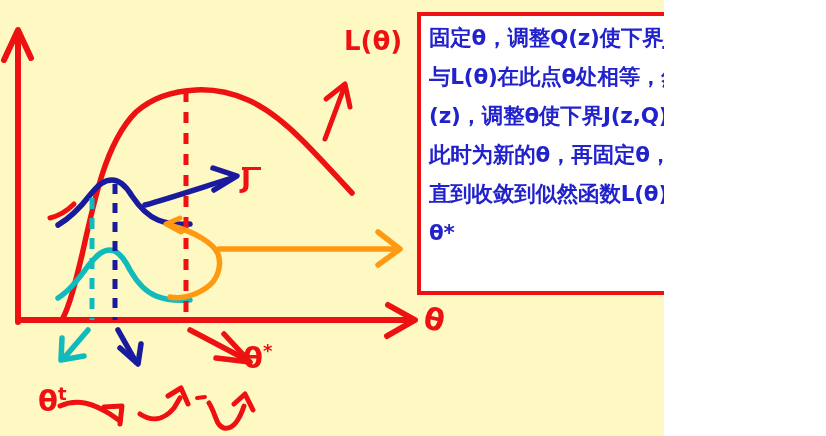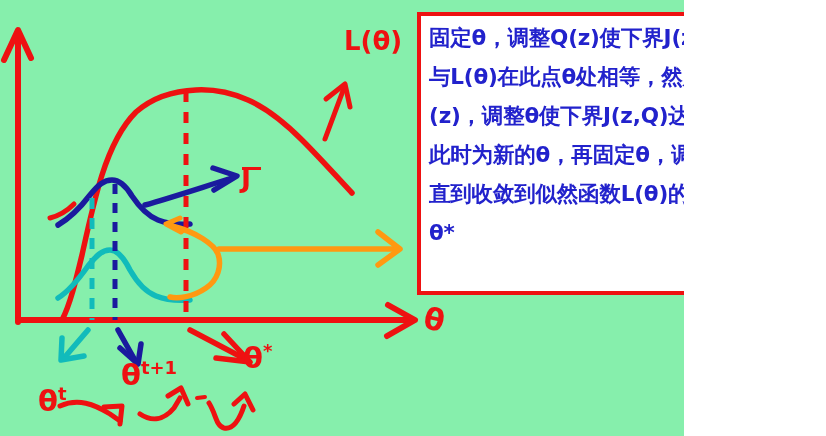--- a/index.html
+++ b/index.html
@@ -7,23 +7,22 @@
     padding: 0;
     background: #ffffff;
   }
   body {
     font-family: "Liberation Sans", sans-serif;
   }
   #canvas {
     position: relative;
     width: 664px;
     height: 436px;
-    background: #86efac;
+    background: #fef9c3;
     overflow: hidden;
-    padding-left: 20px;
   }
   #figure-svg {
     position: absolute;
     left: 0;
     top: 0;
     width: 826px;
     height: 436px;
   }
   .note-box {
     position: absolute;
@@ -200,23 +199,20 @@
     <span class="bar"></span>
     <span>J</span>
   </div>
 
   <div class="hand-label lbl-theta-axis">θ</div>
 
   <div class="hand-label lbl-theta-t">
     <span>θ</span><span class="sup">t</span>
   </div>
 
-  <div class="hand-label lbl-theta-t1">
-    <span>θ</span><span class="sup">t+1</span>
-  </div>
 
   <div class="hand-label lbl-theta-star">
     <span>θ</span><span class="sup">*</span>
   </div>
 
   <div class="note-box">
     <div class="note-text">固定θ，调整Q(z)使下界J(z,Q)上升至与L(θ)在此点θ处相等，然后固定Q(z)，调整θ使下界J(z,Q)达到最大值，此时为新的θ，再固定θ，调整Q(z)……直到收敛到似然函数L(θ)的最大值处的θ*</div>
   </div>
 
 </div>

